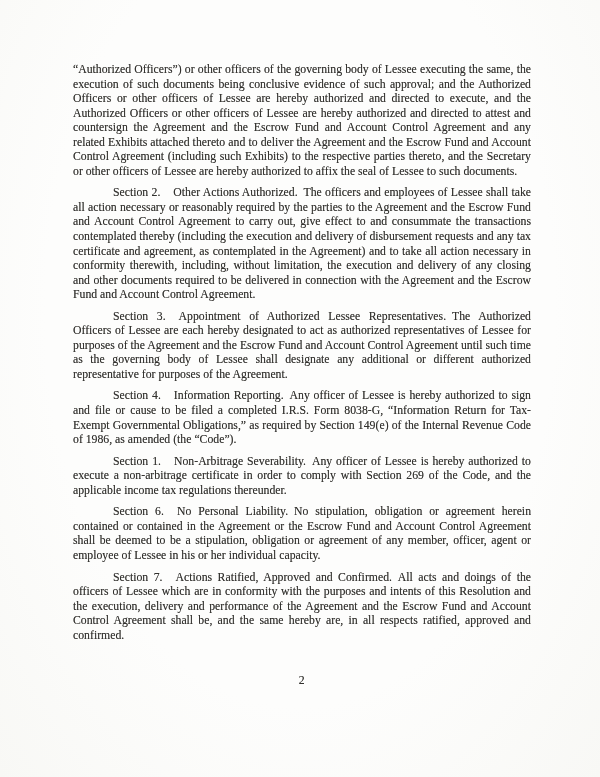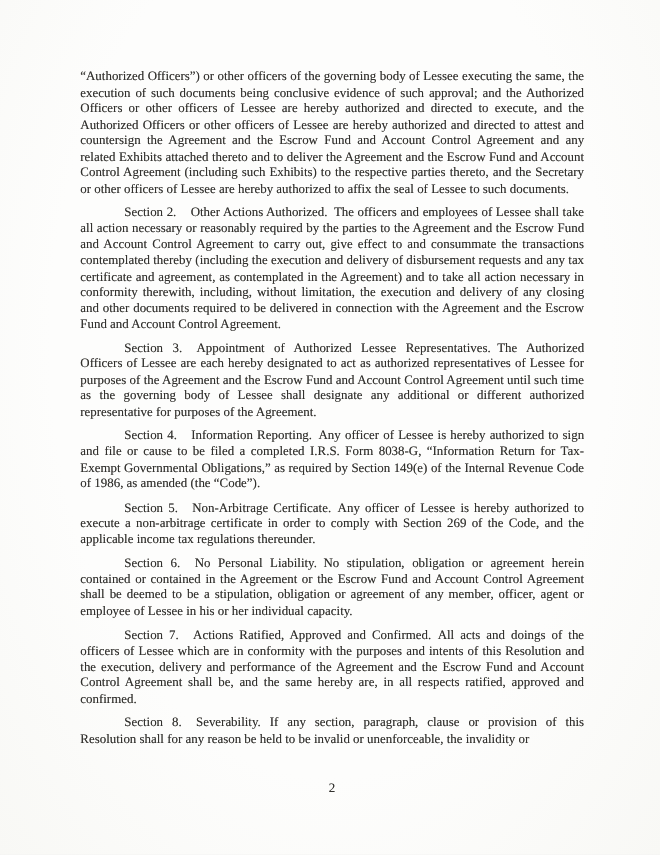--- a/index.html
+++ b/index.html
@@ -48,20 +48,19 @@
 </head>
 <body>
 
 <div class="sheet">
   <p class="para intro-para">“Authorized Officers”) or other officers of the governing body of Lessee executing the same, the execution of such documents being conclusive evidence of such approval; and the Authorized Officers or other officers of Lessee are hereby authorized and directed to execute, and the Authorized Officers or other officers of Lessee are hereby authorized and directed to attest and countersign the Agreement and the Escrow Fund and Account Control Agreement and any related Exhibits attached thereto and to deliver the Agreement and the Escrow Fund and Account Control Agreement (including such Exhibits) to the respective parties thereto, and the Secretary or other officers of Lessee are hereby authorized to affix the seal of Lessee to such documents.</p>
 
   <div id="sections">
       <p class="para section-para"><span class="sec-label">Section 2.</span><span class="tabgap"></span><span class="sec-title">Other Actions Authorized</span>. <span class="sec-body">The officers and employees of Lessee shall take all action necessary or reasonably required by the parties to the Agreement and the Escrow Fund and Account Control Agreement to carry out, give effect to and consummate the transactions contemplated thereby (including the execution and delivery of disbursement requests and any tax certificate and agreement, as contemplated in the Agreement) and to take all action necessary in conformity therewith, including, without limitation, the execution and delivery of any closing and other documents required to be delivered in connection with the Agreement and the Escrow Fund and Account Control Agreement.</span></p>
       <p class="para section-para"><span class="sec-label">Section 3.</span><span class="tabgap"></span><span class="sec-title">Appointment of Authorized Lessee Representatives</span>. <span class="sec-body">The Authorized Officers of Lessee are each hereby designated to act as authorized representatives of Lessee for purposes of the Agreement and the Escrow Fund and Account Control Agreement until such time as the governing body of Lessee shall designate any additional or different authorized representative for purposes of the Agreement.</span></p>
       <p class="para section-para"><span class="sec-label">Section 4.</span><span class="tabgap"></span><span class="sec-title">Information Reporting</span>. <span class="sec-body">Any officer of Lessee is hereby authorized to sign and file or cause to be filed a completed I.R.S. Form  8038-G, “Information Return for Tax-Exempt Governmental Obligations,” as required by Section 149(e) of the Internal Revenue Code of 1986, as amended (the “Code”).</span></p>
-      <p class="para section-para"><span class="sec-label">Section 5.</span><span class="tabgap"></span><span class="sec-title">Non-Arbitrage Certificate</span>. <span class="sec-body">Any officer of Lessee is hereby authorized to execute a non-arbitrage certificate in order to comply with Section 269 of the Code, and the applicable income tax regulations thereunder.</span></p>
+      <p class="para section-para"><span class="sec-label">Section 1.</span><span class="tabgap"></span><span class="sec-title">Non-Arbitrage Severability</span>. <span class="sec-body">Any officer of Lessee is hereby authorized to execute a non-arbitrage certificate in order to comply with Section 269 of the Code, and the applicable income tax regulations thereunder.</span></p>
       <p class="para section-para"><span class="sec-label">Section 6.</span><span class="tabgap"></span><span class="sec-title">No Personal Liability</span>. <span class="sec-body">No stipulation, obligation or agreement herein contained or contained in the Agreement or the Escrow Fund and Account Control Agreement shall be deemed to be a stipulation, obligation or agreement of any member, officer, agent or employee of Lessee in his or her individual capacity.</span></p>
       <p class="para section-para"><span class="sec-label">Section 7.</span><span class="tabgap"></span><span class="sec-title">Actions Ratified, Approved and Confirmed</span>. <span class="sec-body">All acts and doings of the officers of Lessee which are in conformity with the purposes and intents of this Resolution and the execution, delivery and performance of the Agreement and the Escrow Fund and Account Control Agreement shall be, and the same hereby are, in all respects ratified, approved and confirmed.</span></p>
-      <p class="para section-para"><span class="sec-label">Section 8.</span><span class="tabgap"></span><span class="sec-title">Severability</span>. <span class="sec-body">If any section, paragraph, clause or provision of this Resolution shall for any reason be held to be invalid or unenforceable, the invalidity or</span></p>
     </div>
 
   <div class="page-number">2</div>
 </div>
 
 </body></html>

